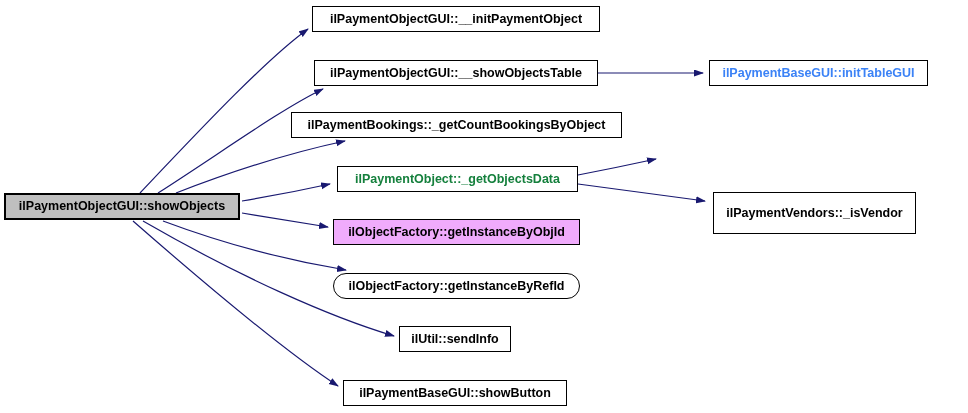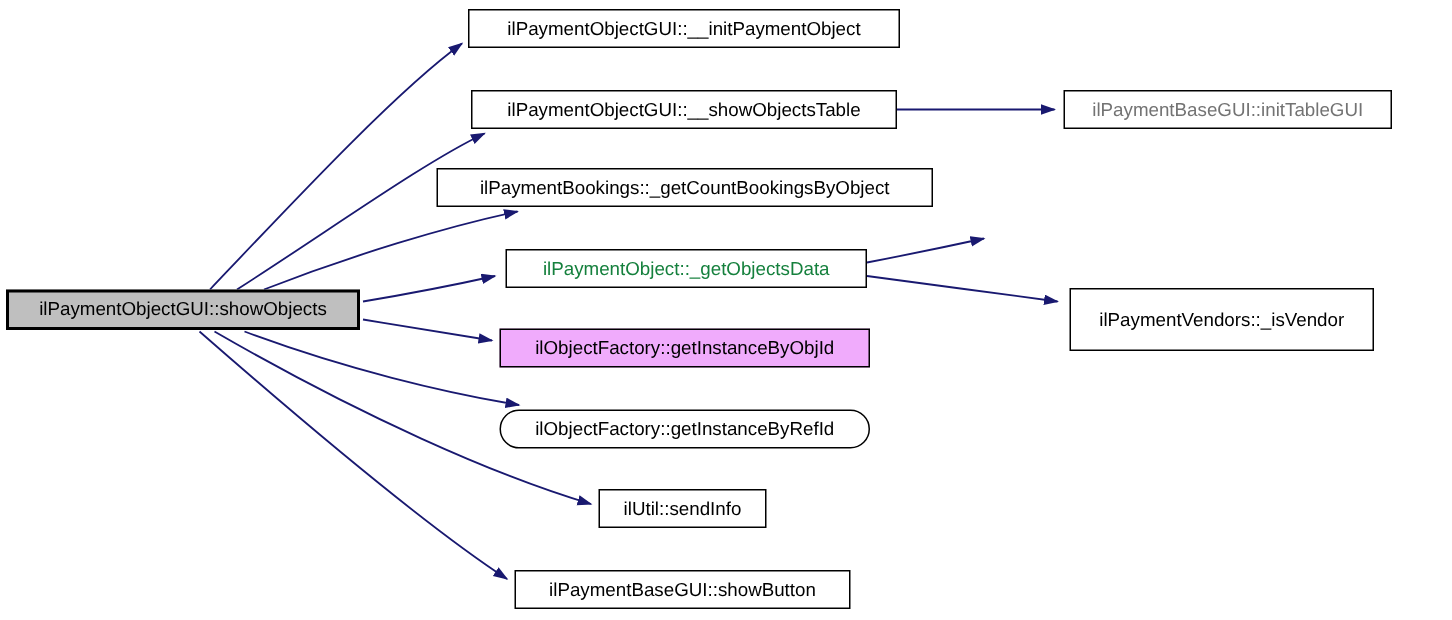--- a/index.html
+++ b/index.html
@@ -34,20 +34,21 @@
     white-space: nowrap;
     cursor: pointer;
   }
   .node.root {
     border-width: 2px;
     cursor: default;
   }
   .node span {
     display: block;
     padding: 0 2px;
+    font-weight: bold;
   }
 </style>
 </head>
 <body>
 
 <div id="graph" style="background: rgb(255, 255, 255);">
     <svg id="edge-layer" width="968" height="413" viewBox="0 0 968 413">
       <defs>
         <marker id="arrowhead" markerUnits="userSpaceOnUse" markerWidth="11" markerHeight="8" refX="9" refY="3.5" orient="auto">
           <path d="M0,0 L10,3.5 L0,7 Z" fill="#191970"></path>
@@ -67,21 +68,21 @@
     </svg>
     <div class="node root" style="left: 4px; top: 193px; width: 236px; height: 27px; border-color: rgb(0, 0, 0); background: rgb(191, 191, 191); color: rgb(0, 0, 0); text-align: center;">
       <span>ilPaymentObjectGUI::showObjects</span>
     </div>
     <div class="node" style="left: 312px; top: 6px; width: 288px; height: 26px; border-color: rgb(0, 0, 0); background: rgb(255, 255, 255); color: rgb(0, 0, 0);">
       <span>ilPaymentObjectGUI::__initPaymentObject</span>
     </div>
     <div class="node" style="left: 314px; top: 60px; width: 284px; height: 26px; border-color: rgb(0, 0, 0); background: rgb(255, 255, 255); color: rgb(0, 0, 0);">
       <span>ilPaymentObjectGUI::__showObjectsTable</span>
     </div>
-    <div class="node" style="left: 709px; top: 60px; width: 219px; height: 26px; border-color: rgb(0, 0, 0); background: rgb(255, 255, 255); color: #737373;">
+    <div class="node" style="left: 709px; top: 60px; width: 219px; height: 26px; border-color: rgb(0, 0, 0); background: rgb(255, 255, 255); color: #3b82f6;">
       <span>ilPaymentBaseGUI::initTableGUI</span>
     </div>
     <div class="node" style="left: 291px; top: 112px; width: 331px; height: 26px; border-color: rgb(0, 0, 0); background: rgb(255, 255, 255); color: rgb(0, 0, 0);">
       <span>ilPaymentBookings::_getCountBookingsByObject</span>
     </div>
     <div class="node" style="left: 337px; top: 166px; width: 241px; height: 26px; border-color: rgb(0, 0, 0); background: rgb(255, 255, 255); color: #15803d;">
       <span>ilPaymentObject::_getObjectsData</span>
     </div>
     <div class="node" style="left: 713px; top: 192px; width: 203px; height: 42px; border-color: rgb(0, 0, 0); background: rgb(255, 255, 255); color: rgb(0, 0, 0);">
       <span>ilPaymentVendors::_isVendor</span>

